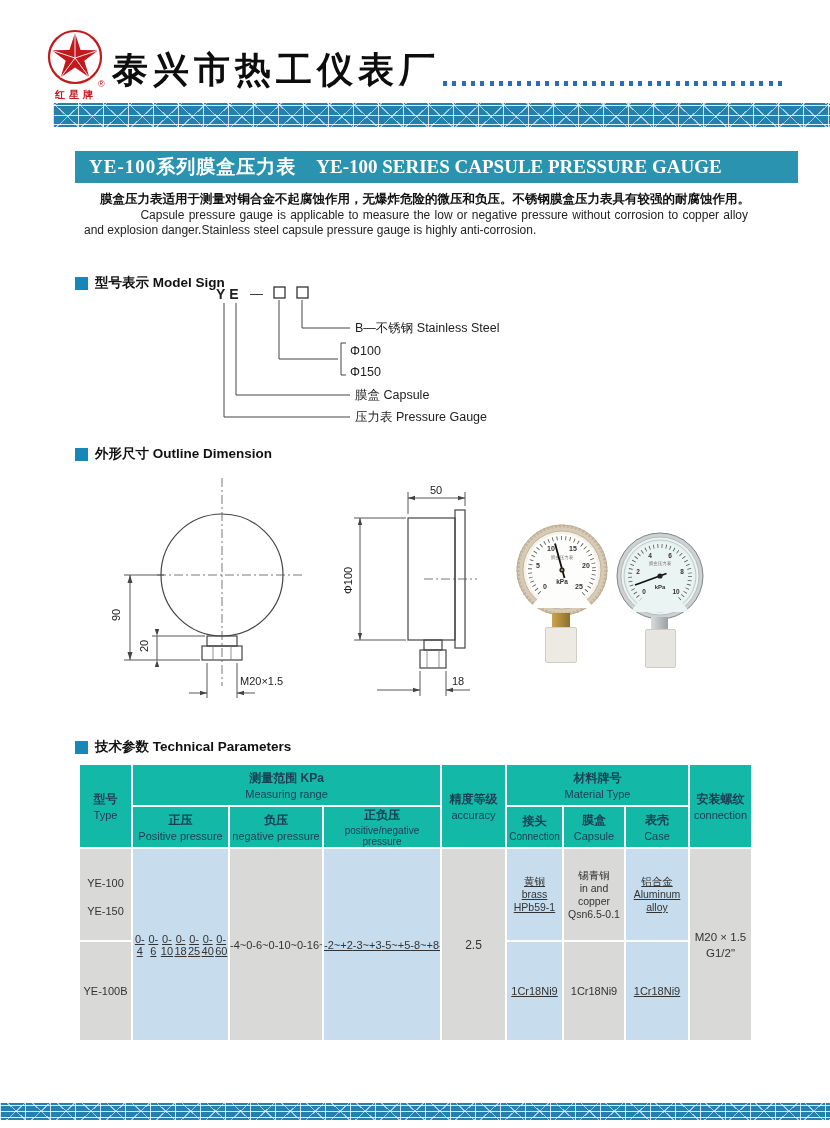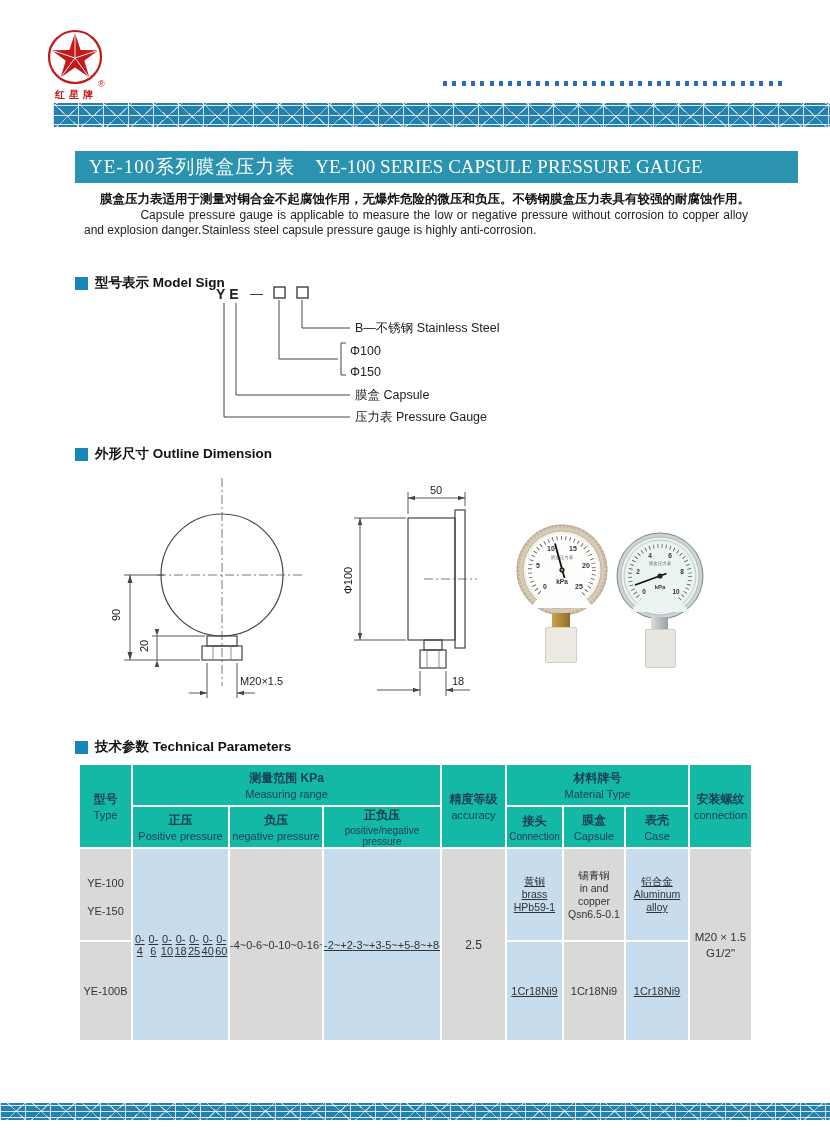--- a/index.html
+++ b/index.html
@@ -16,21 +16,21 @@
   .xband{background-color:#2480ac;
     background-image:
       linear-gradient(180deg,rgba(255,255,255,0) 0 2px,rgba(255,255,255,.85) 2px 3px,rgba(255,255,255,0) 3px),
       linear-gradient(0deg,rgba(255,255,255,0) 0 2px,rgba(255,255,255,.85) 2px 3px,rgba(255,255,255,0) 3px),
       linear-gradient(180deg,transparent calc(50% - .5px),rgba(255,255,255,.8) calc(50% - .5px) calc(50% + .5px),transparent calc(50% + .5px)),
       repeating-linear-gradient(90deg,rgba(255,255,255,.8) 0 1px,rgba(255,255,255,0) 1px 25px),
       repeating-linear-gradient(43deg,rgba(255,255,255,.6) 0 1px,rgba(255,255,255,0) 1px 17px),
       repeating-linear-gradient(-43deg,rgba(255,255,255,.6) 0 1px,rgba(255,255,255,0) 1px 17px);}
 
   .titlebar{left:75px;top:151px;width:723px;height:32px;background:#2a93af;color:#fff;
-            font-family:"Liberation Serif","DejaVu Serif",serif;font-weight:normal;
+            font-family:"Liberation Serif","DejaVu Serif",serif;font-weight:bold;
             line-height:32px;padding-left:14px;box-sizing:border-box;white-space:nowrap;}
   .titlebar .cn{font-size:19px;letter-spacing:1px;}
   .titlebar .en{font-size:19px;margin-left:16px;}
 
   .intro-cn{left:75px;top:191px;width:680px;font-size:12.5px;font-weight:bold;color:#111;text-indent:2em;}
   .intro-en{left:84px;top:208px;width:664px;font-size:12px;line-height:15px;color:#222;
             text-indent:4.7em;text-align:justify;}
 
   .sect{display:flex;align-items:center;font-size:13.5px;font-weight:bold;color:#111;}
   .sect .sq{width:13px;height:13px;background:#1787b5;margin-right:7px;}
@@ -67,20 +67,21 @@
     <g stroke="#fff" stroke-width="0.9">
       <line x1="29" y1="30" x2="29" y2="5"></line>
         <line x1="29" y1="30" x2="52.3" y2="22.3"></line>
       <line x1="29" y1="30" x2="43.4" y2="49.6"></line>
         <line x1="29" y1="30" x2="14.6" y2="49.6"></line>
       <line x1="29" y1="30" x2="5.7" y2="22.3"></line>
     </g>
     <text x="52" y="59" font-size="9" fill="#c3191c">®</text>
   </svg>
   <div class="abs brandname">红星牌</div>
+  <div class="abs company">泰兴市热工仪表厂</div>
   <div class="abs dotline"></div>
   <div class="abs xband" style="left:53px;top:103px;width:777px;height:24px"></div>
 
   <div class="abs titlebar">
     <span class="cn">YE-100系列膜盒压力表</span>
     <span class="en">YE-100 SERIES CAPSULE PRESSURE GAUGE</span>
   </div>
 
   <div class="abs intro-en">Capsule pressure gauge is applicable to measure the low or negative pressure without corrosion to copper alloy and explosion danger.Stainless steel capsule pressure gauge is highly anti-corrosion.</div>
   <div class="abs intro-cn">膜盒压力表适用于测量对铜合金不起腐蚀作用，无爆炸危险的微压和负压。不锈钢膜盒压力表具有较强的耐腐蚀作用。</div>

